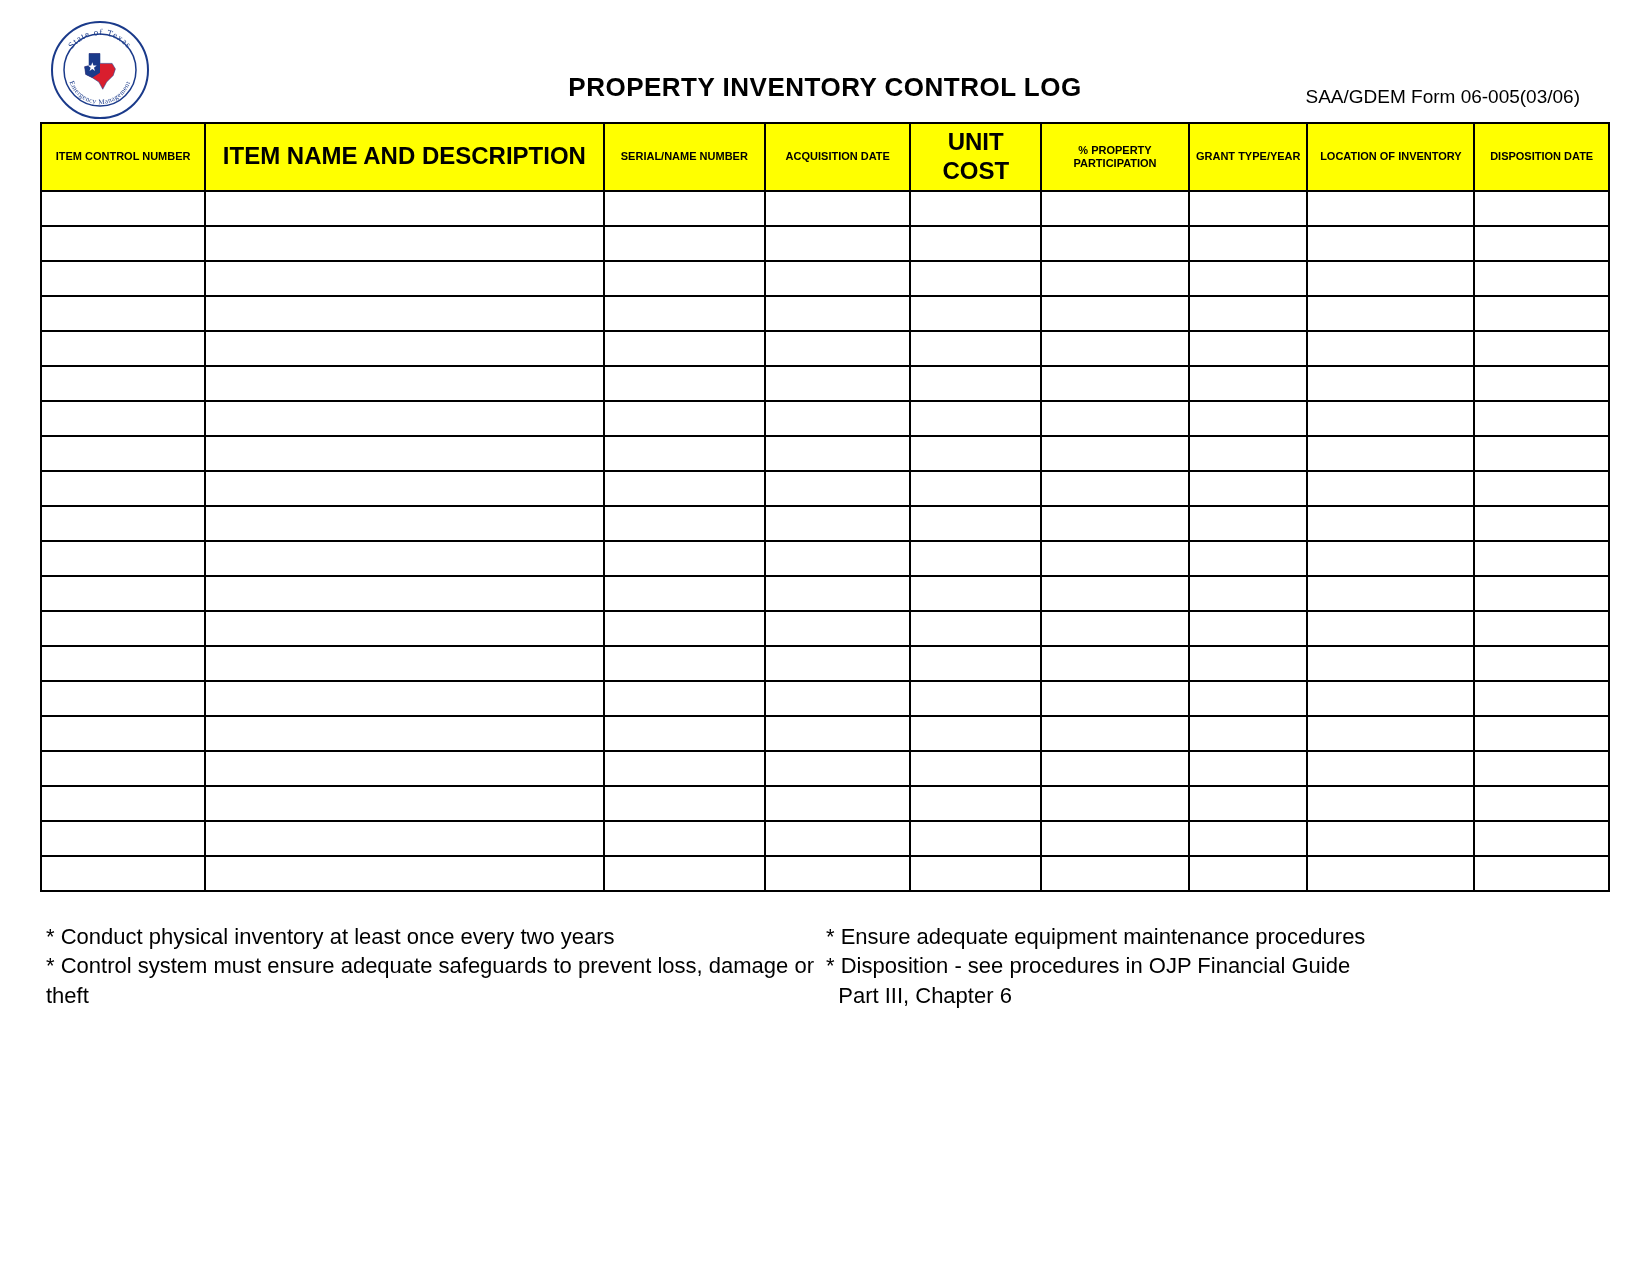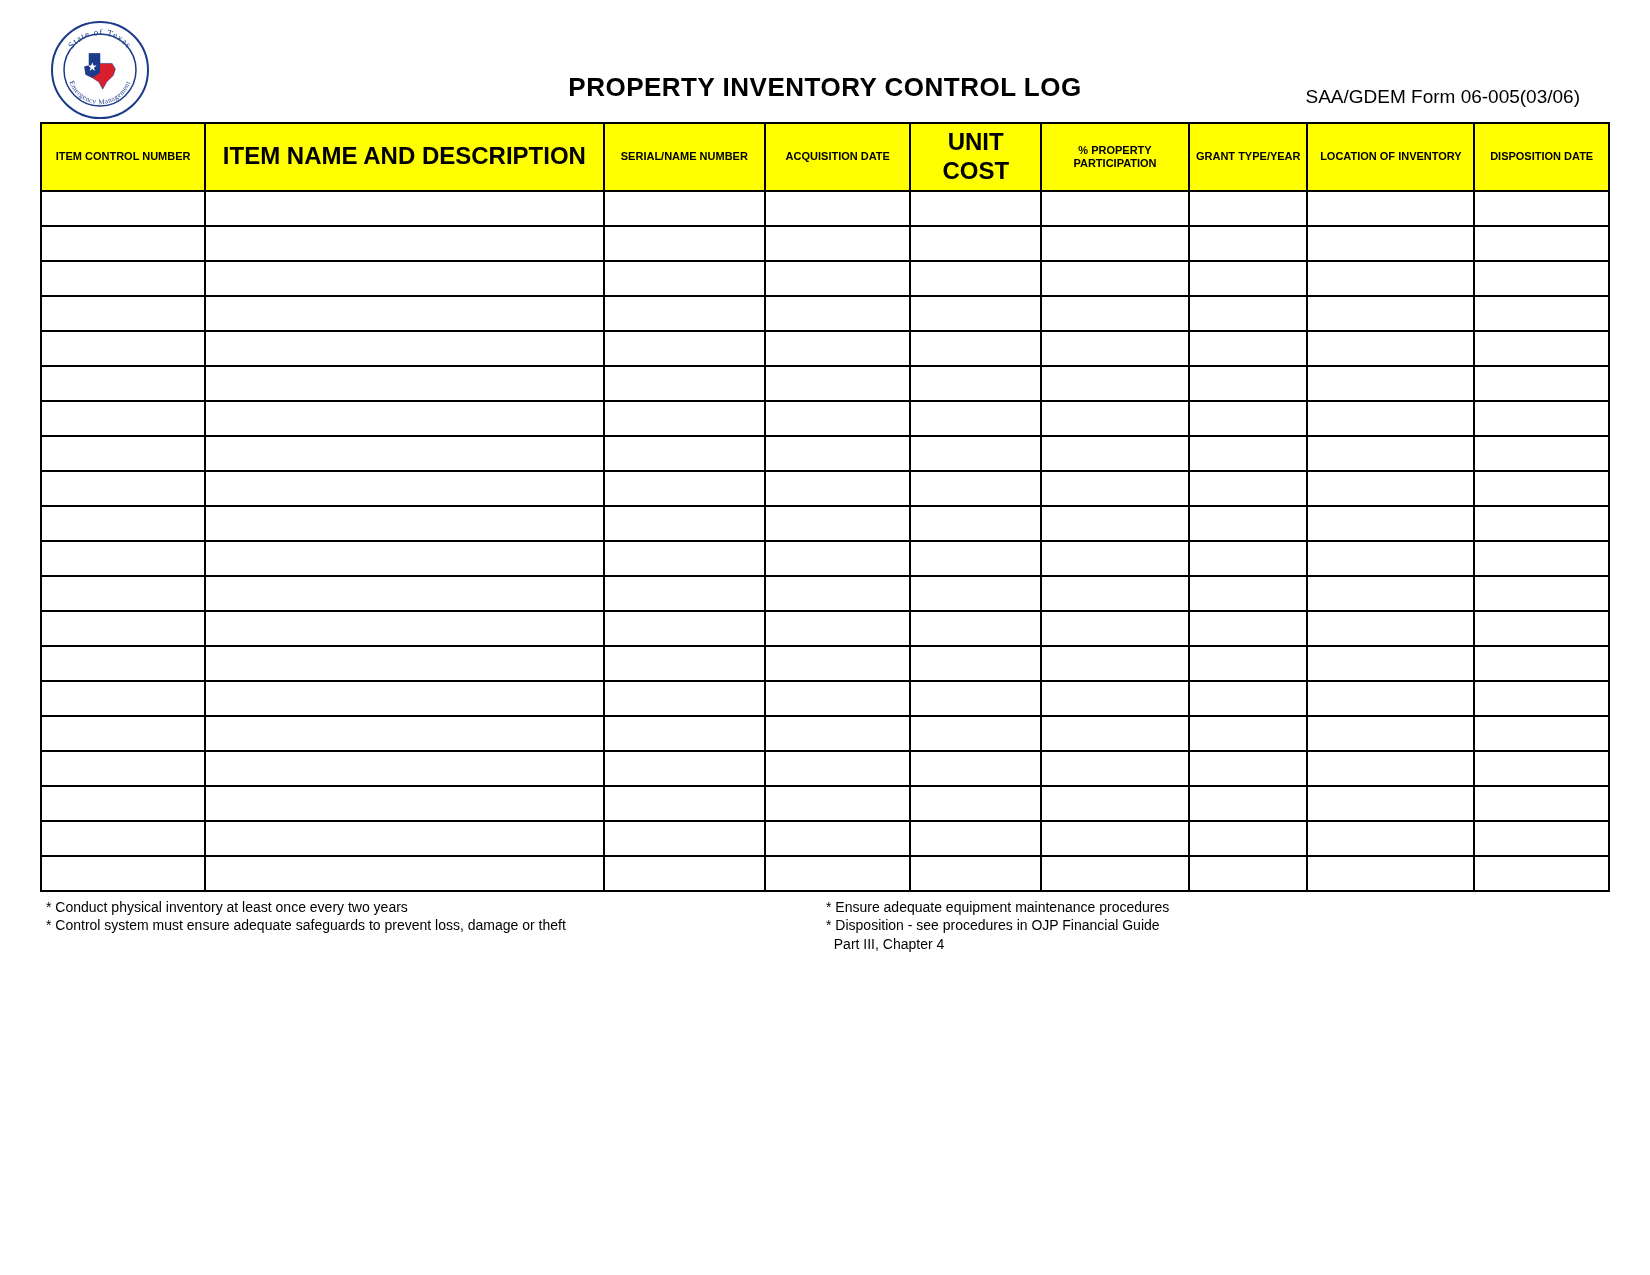--- a/index.html
+++ b/index.html
@@ -51,23 +51,23 @@
       line-height: 1.2;
       height: 46px;
       vertical-align: middle;
     }
     th.big { font-size: 24px; }
     td {
       border: 2px solid #000;
       height: 35px;
     }
     .footer {
-      margin-top: 6px;
+      margin-top: 30px;
       display: flex;
-      font-size: 14px;
+      font-size: 22px;
       line-height: 1.35;
     }
     .footer-col-left { flex: 0 0 780px; padding-left: 6px; }
     .footer-col-right { flex: 1; padding-left: 6px; }
   </style>
 </head>
 <body>
 
 <div class="header">
   <div class="seal">
@@ -346,15 +346,15 @@
 </table>
 
 <div class="footer">
   <div class="footer-col-left">
     <div>* Conduct physical inventory at least once every two years</div>
     <div>* Control system must ensure adequate safeguards to prevent loss, damage or theft</div>
   </div>
   <div class="footer-col-right">
     <div>* Ensure adequate equipment maintenance procedures</div>
     <div>* Disposition - see procedures in OJP Financial Guide</div>
-    <div style="white-space:pre">  Part III, Chapter 4</div>
+    <div style="white-space:pre">  Part III, Chapter 6</div>
   </div>
 </div>
 
 </body></html>

